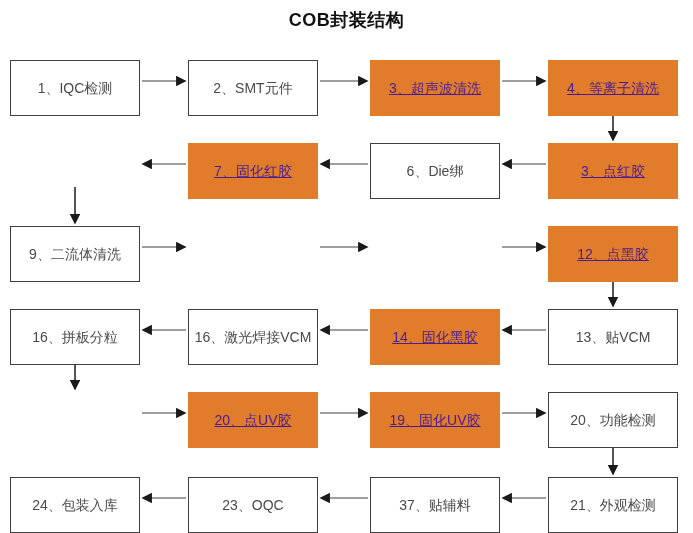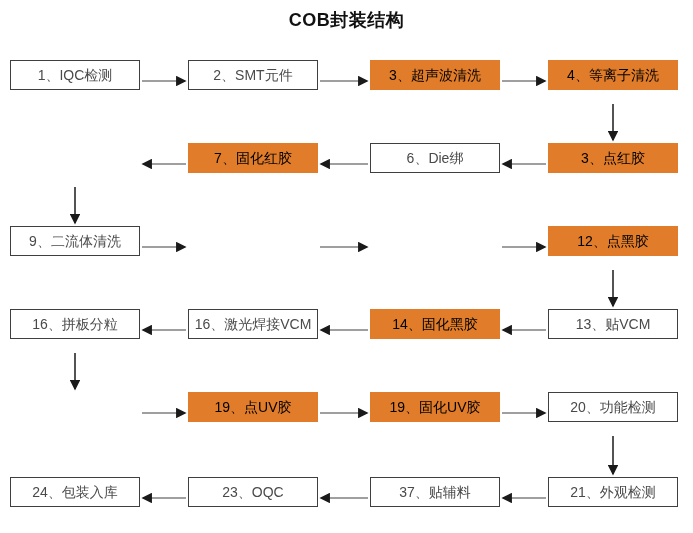--- a/index.html
+++ b/index.html
@@ -27,37 +27,38 @@
   .arrows {
     position: absolute;
     left: 0; top: 0;
     width: 693px; height: 533px;
   }
   .arrows line.h { stroke: #7f7f7f; stroke-width: 1.5; }
   .arrows line.v { stroke: #1a1a1a; stroke-width: 1.5; }
   .node {
     position: absolute;
     width: 130px;
-    height: 30px;
+    height: 56px;
     box-sizing: border-box;
     background: #ffffff;
     border: 1px solid #3f3f3f;
     display: flex;
     align-items: center;
     justify-content: center;
     text-align: right;
     font-size: 14px;
     line-height: 1.2;
     color: #4a4a4a;
     padding: 0 5px;
   }
   .node.hl {
     background: var(--hl, #e07c2a);
     border-color: var(--hl, #e07c2a);
-    color: #000000;
+    color: #4c1d95;
+    text-decoration: underline;
   }
 </style>
 </head>
 <body>
 
 <div class="canvas">
 
   <h1 class="title">COB封装结构</h1>
 
   <svg class="arrows" viewBox="0 0 693 533" xmlns="http://www.w3.org/2000/svg">
@@ -112,21 +113,21 @@
   <div class="node hl" style="left:188px;top:143px">7、固化红胶</div>
 
   <div class="node" style="left:10px;top:226px">9、二流体清洗</div>
   <div class="node hl" style="left:548px;top:226px">12、点黑胶</div>
 
   <div class="node" style="left:548px;top:309px">13、贴VCM</div>
   <div class="node hl" style="left:370px;top:309px">14、固化黑胶</div>
   <div class="node" style="left:188px;top:309px">16、激光焊接VCM</div>
   <div class="node" style="left:10px;top:309px">16、拼板分粒</div>
 
-  <div class="node hl" style="left:188px;top:392px">19、点UV胶</div>
+  <div class="node hl" style="left:188px;top:392px">20、点UV胶</div>
   <div class="node hl" style="left:370px;top:392px">19、固化UV胶</div>
   <div class="node" style="left:548px;top:392px">20、功能检测</div>
 
   <div class="node" style="left:548px;top:477px">21、外观检测</div>
   <div class="node" style="left:370px;top:477px">37、贴辅料</div>
   <div class="node" style="left:188px;top:477px">23、OQC</div>
   <div class="node" style="left:10px;top:477px">24、包装入库</div>
 
 </div>
 

